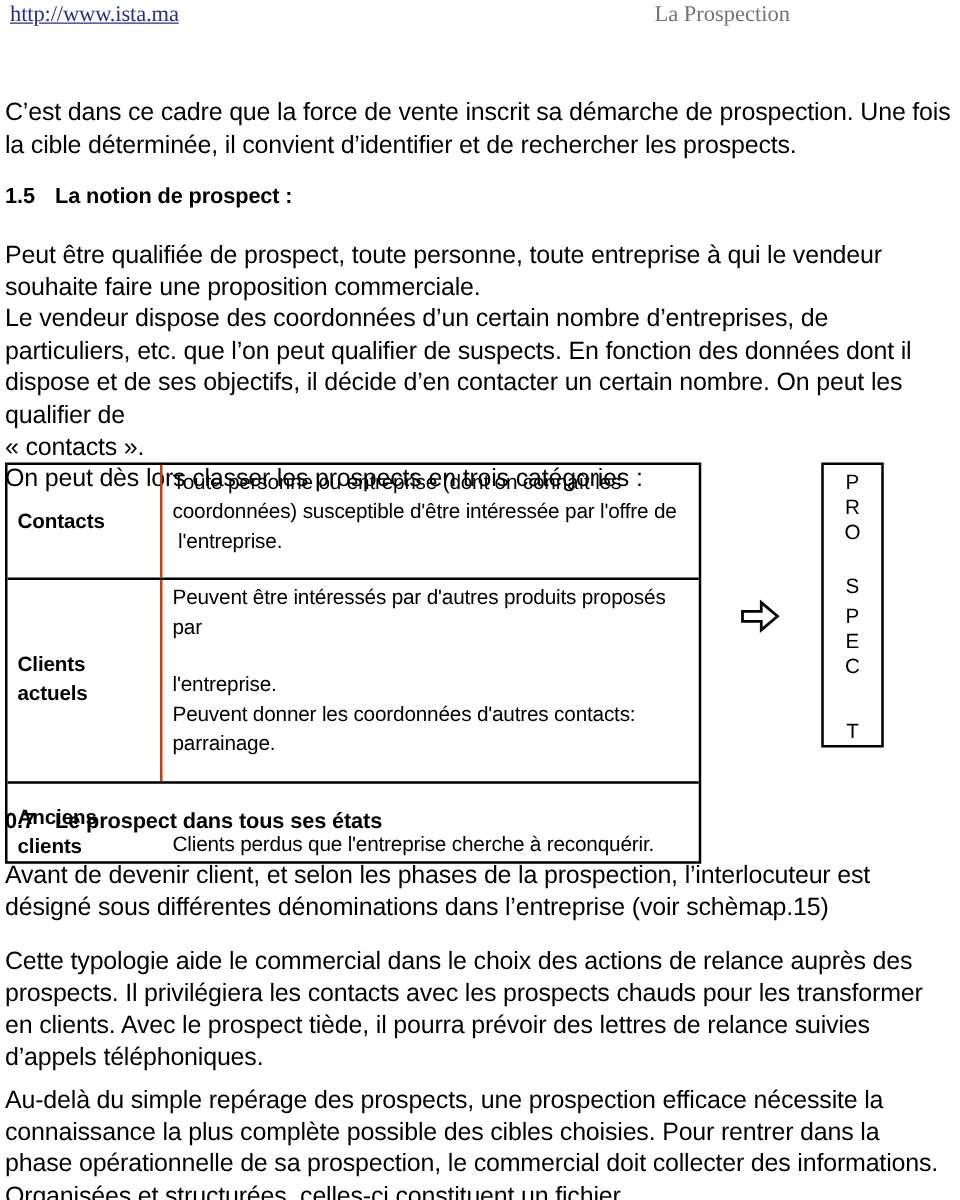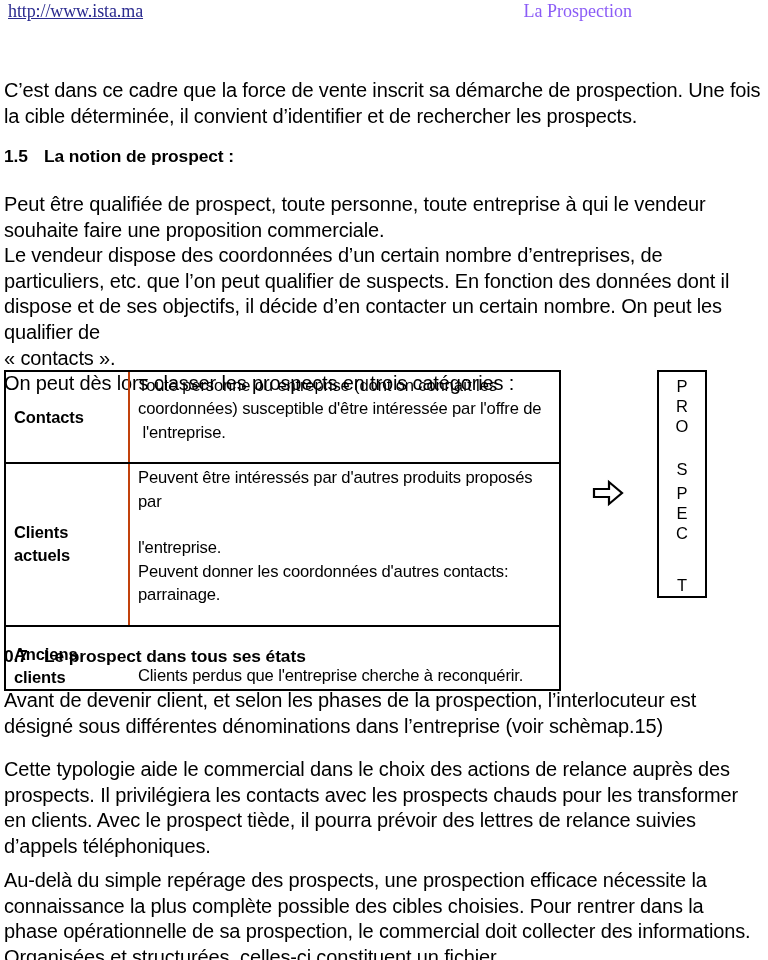--- a/index.html
+++ b/index.html
@@ -36,21 +36,21 @@
     text-decoration: underline;
     letter-spacing: -0.1px;
   }
   .header-title {
     position: absolute;
     right: 20px;
     top: 1px;
     font-family: "Liberation Serif", serif;
     font-size: 18px;
     line-height: 20px;
-    color: #8b5cf6;
+    color: #737373;
   }
 
   
   .content {
     position: absolute;
     left: 0;
     top: 0;
     width: 768px;
   }
 

